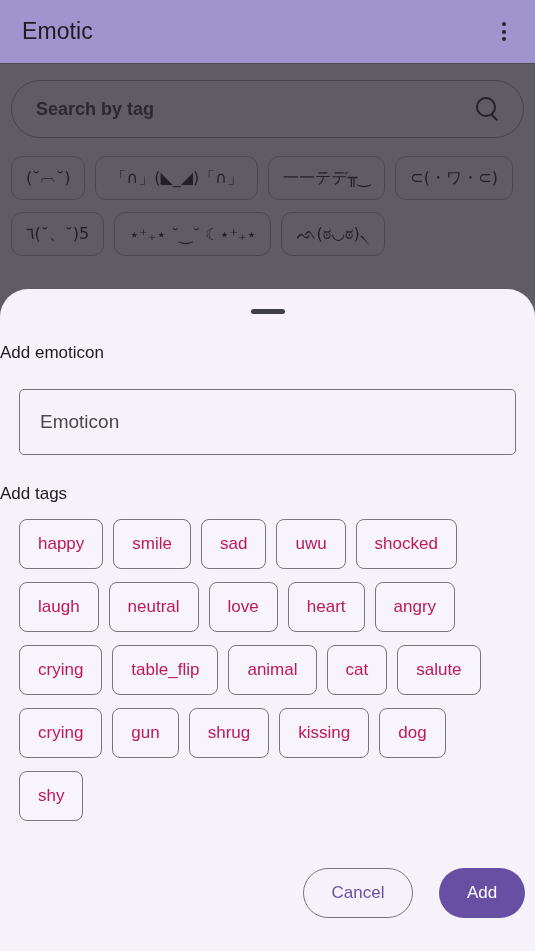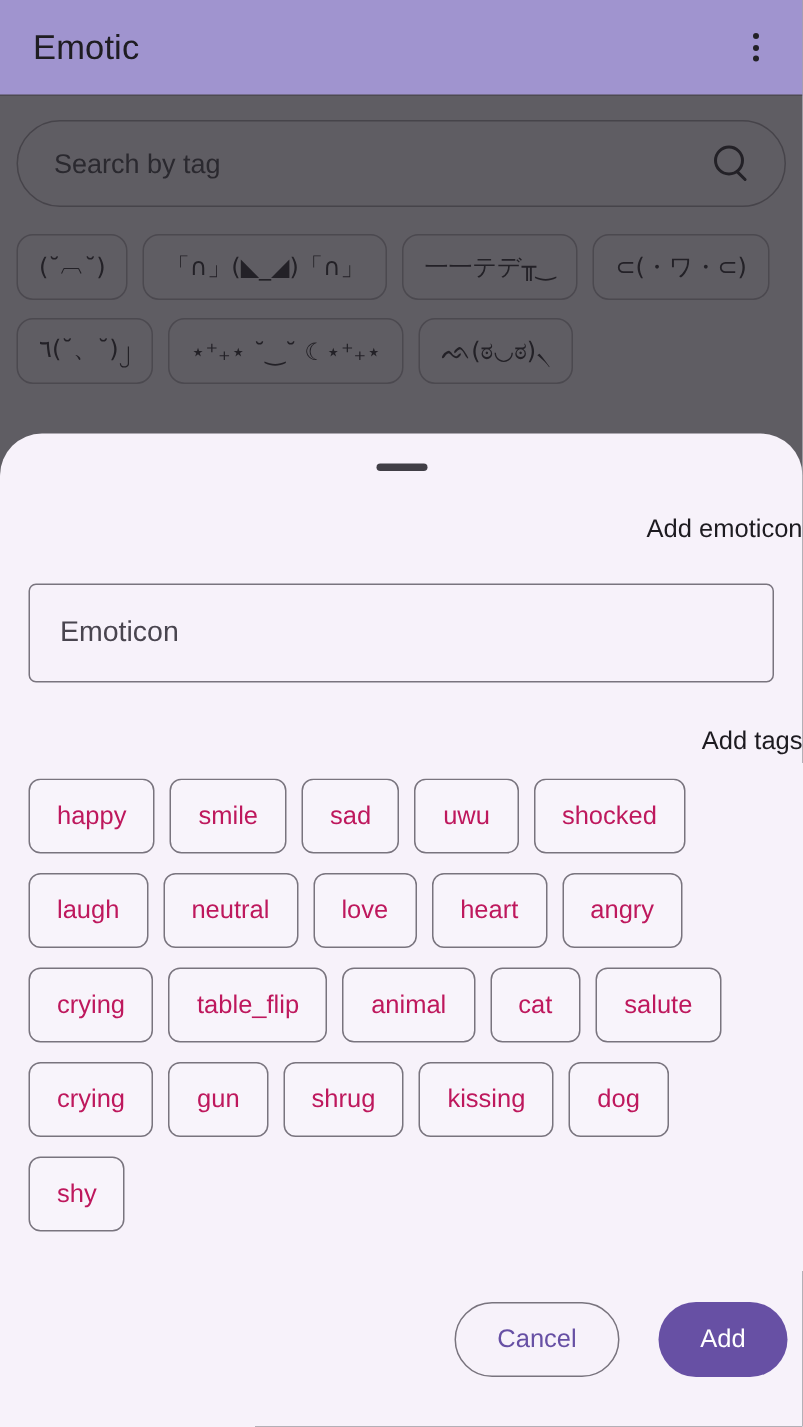--- a/index.html
+++ b/index.html
@@ -45,21 +45,21 @@
     align-items: center; justify-content: center;
     gap: 3.5px;
     cursor: pointer;
   }
   .overflow-dots i {
     width: 4px; height: 4px; border-radius: 50%;
     background: #2b2930; display: block;
   }
 
   
-  #search-wrap { padding: 16px 11px 0 11px; }
+  #search-wrap { padding: 16px 11px 0 11px; font-weight: bold; }
 
   #search-field {
     height: 58px;
     border: 1px solid #56535b;
     border-radius: 30px;
     display: flex;
     align-items: center;
     padding: 0 22px 0 24px;
   }
   #search-placeholder {
@@ -137,24 +137,23 @@
     display: flex;
     justify-content: center;
   }
   #drag-handle {
     width: 34px; height: 5px;
     border-radius: 3px;
     background: #413f46;
   }
 
   .sheet-heading {
-    text-align: right;
+    text-align: left;
     font-size: 17px;
     color: #1d1b20;
-    padding-left: 47px;
   }
   #sheet-title { margin-top: 29px; }
 
   #emoticon-input {
     margin: 26px 19px 0 19px;
     height: 66px;
     border: 1px solid #79747E;
     border-radius: 5px;
     display: flex;
     align-items: center;
@@ -250,21 +249,21 @@
       <span id="search-placeholder">Search by tag</span>
       <span class="search-glass"></span>
     </div>
   </div>
 
   <div id="emoticon-grid">
       <div class="emoticon-card">(˘︹˘)</div>
       <div class="emoticon-card">「∩」(◣_◢)「∩」</div>
       <div class="emoticon-card">一一テデ╥‿</div>
       <div class="emoticon-card">⊂(・ワ・⊂)</div>
-      <div class="emoticon-card">٦(˘、˘)၂</div>
+      <div class="emoticon-card">٦(˘、˘)5</div>
       <div class="emoticon-card">⋆⁺₊⋆ ˘‿˘ ☾⋆⁺₊⋆</div>
       <div class="emoticon-card">ᨒ(ಠ◡ಠ)৲</div>
     </div>
 </div>
 
 <div id="scrim"></div>
 
 <div id="bottom-sheet">
 
   <div id="drag-handle-row">

